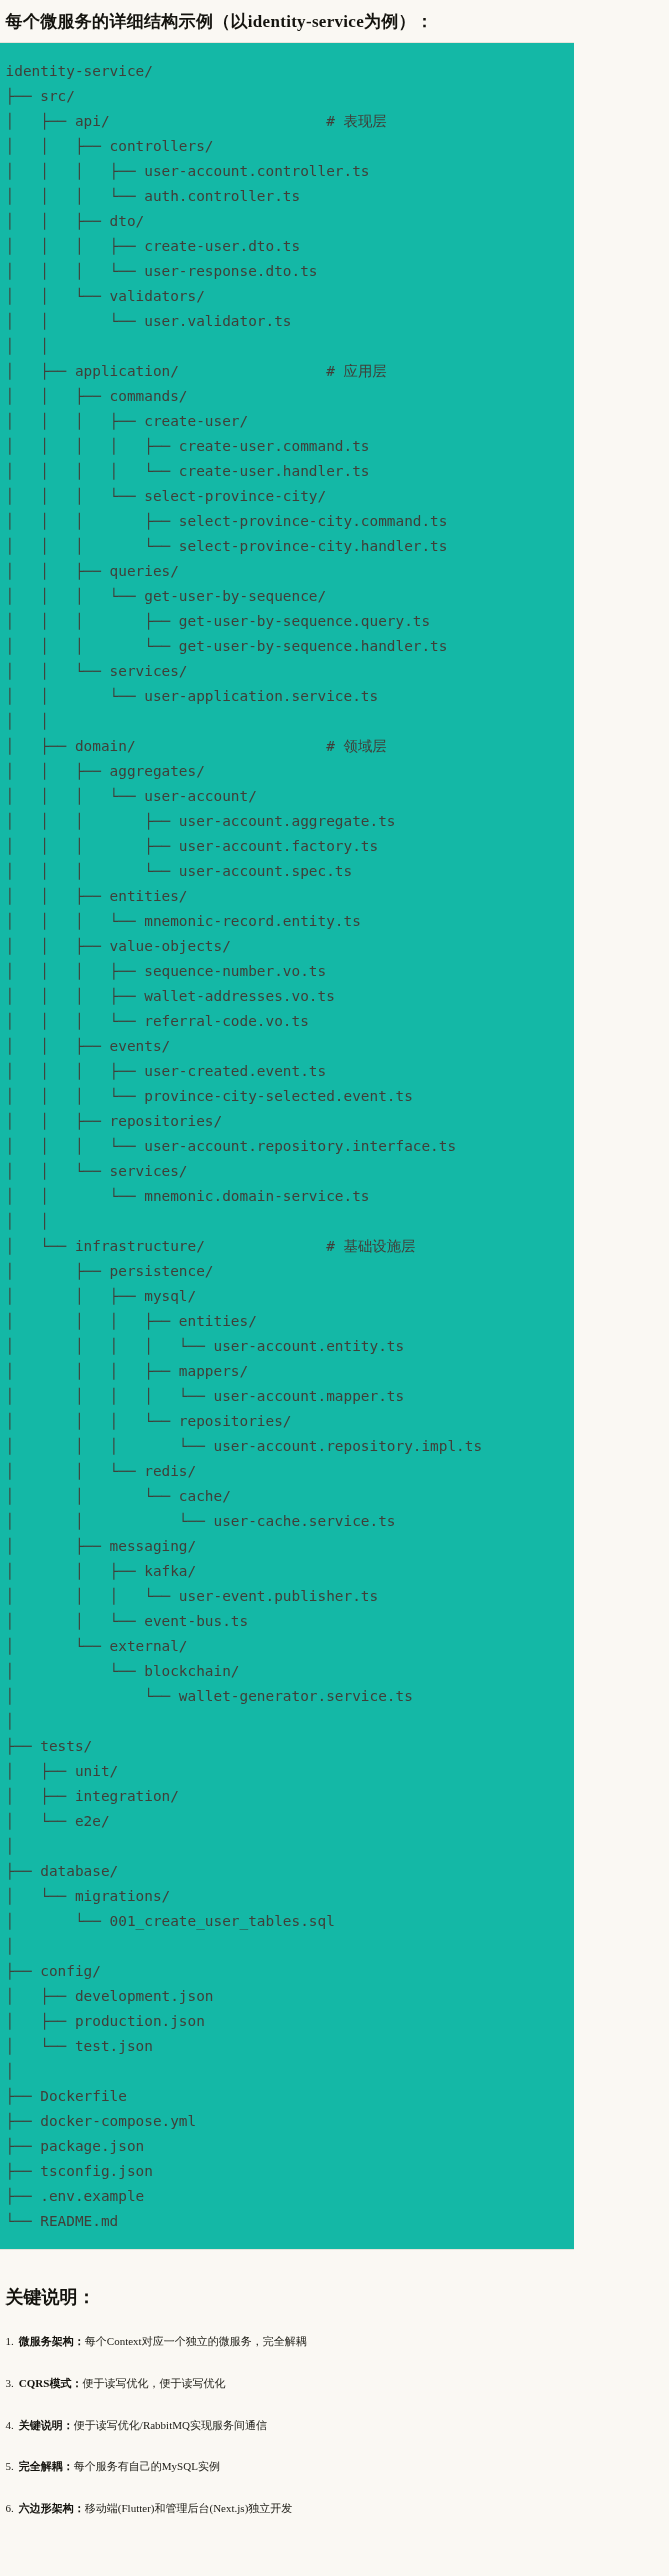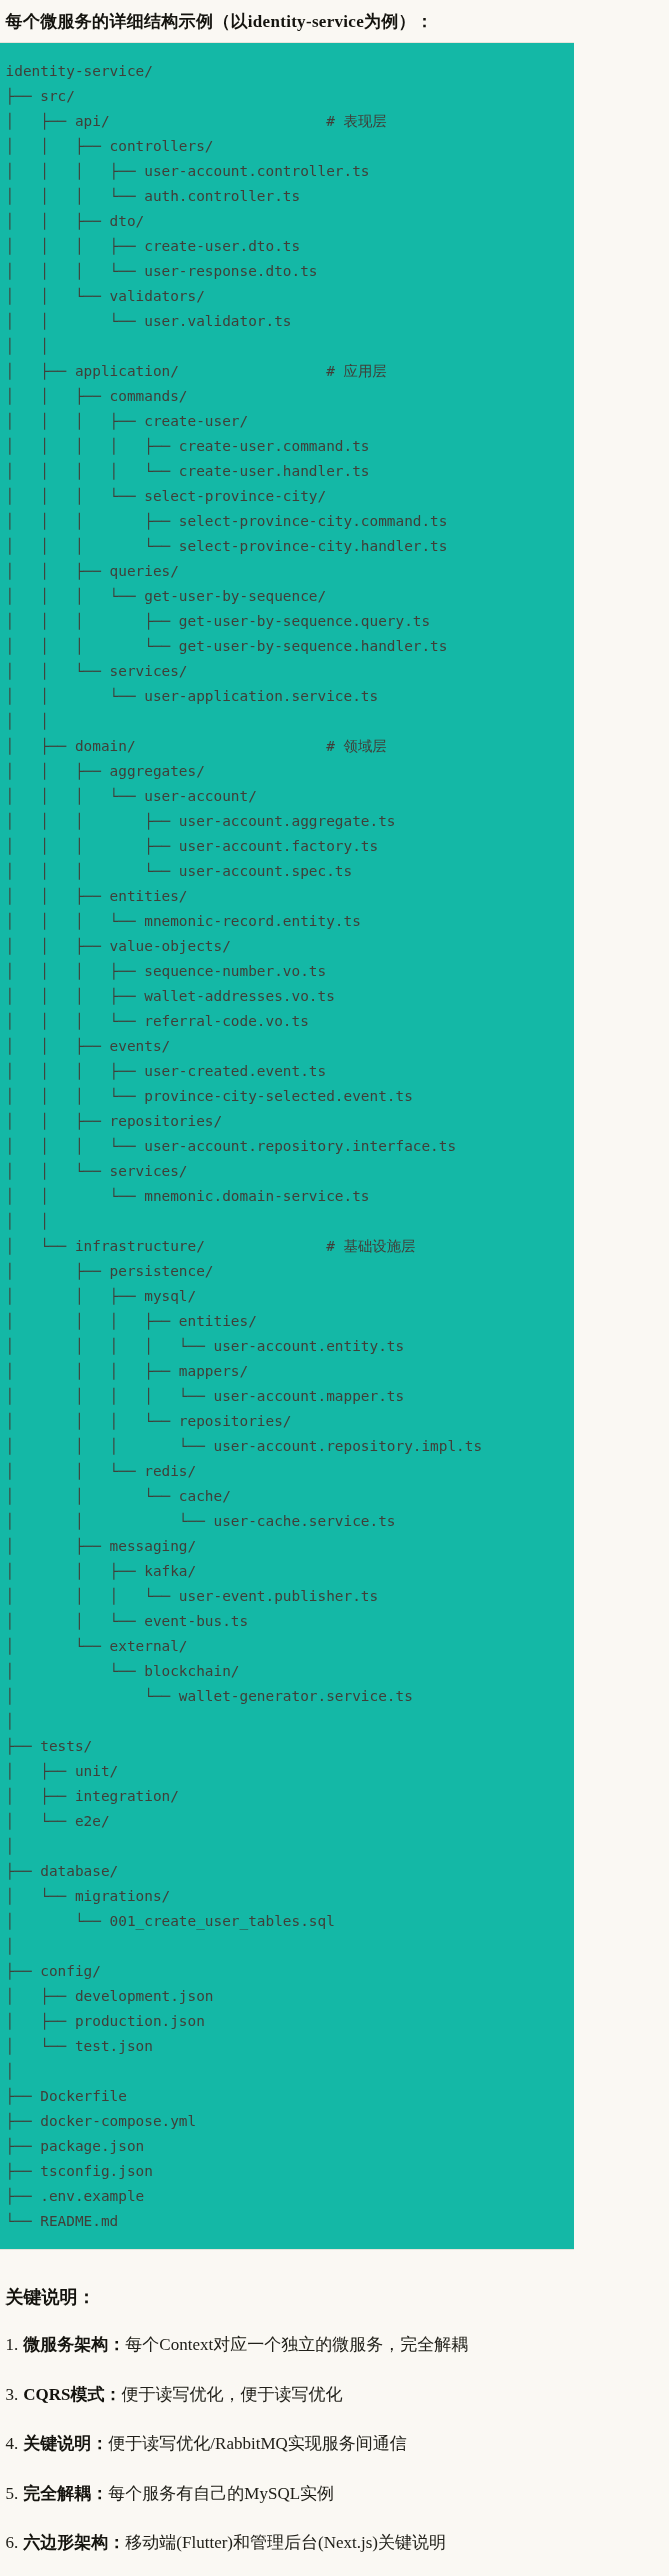--- a/index.html
+++ b/index.html
@@ -41,21 +41,21 @@
   .notes {
     padding: 19px 7.5px 0 5.6px;
   }
   .notes-heading {
     font-size: 18px;
     font-weight: bold;
     color: #14130e;
     margin: 16px 0 25px 0;
   }
   .note-item {
-    font-size: 17px;
+    font-size: 11px;
     margin: 0 0 27.5px 0;
     line-height: 1.3;
     color: #21201a;
   }
   .note-item .num {
     margin-right: 5px;
   }
   .note-item strong {
     color: #14130e;
   }
@@ -158,19 +158,19 @@
   </div>
 
   <div class="notes">
     <div class="notes-heading">关键说明：</div>
 
     <div id="notes-list">
         <div class="note-item"><span class="num">1.</span><strong>微服务架构：</strong><span>每个Context对应一个独立的微服务，完全解耦</span></div>
         <div class="note-item"><span class="num">3.</span><strong>CQRS模式：</strong><span>便于读写优化，便于读写优化</span></div>
         <div class="note-item"><span class="num">4.</span><strong>关键说明：</strong><span>便于读写优化/RabbitMQ实现服务间通信</span></div>
         <div class="note-item"><span class="num">5.</span><strong>完全解耦：</strong><span>每个服务有自己的MySQL实例</span></div>
-        <div class="note-item"><span class="num">6.</span><strong>六边形架构：</strong><span>移动端(Flutter)和管理后台(Next.js)关键说明</span></div>
+        <div class="note-item"><span class="num">6.</span><strong>六边形架构：</strong><span>移动端(Flutter)和管理后台(Next.js)独立开发</span></div>
       </div>
 
   </div>
 
 </div>
 
 
 </body></html>

